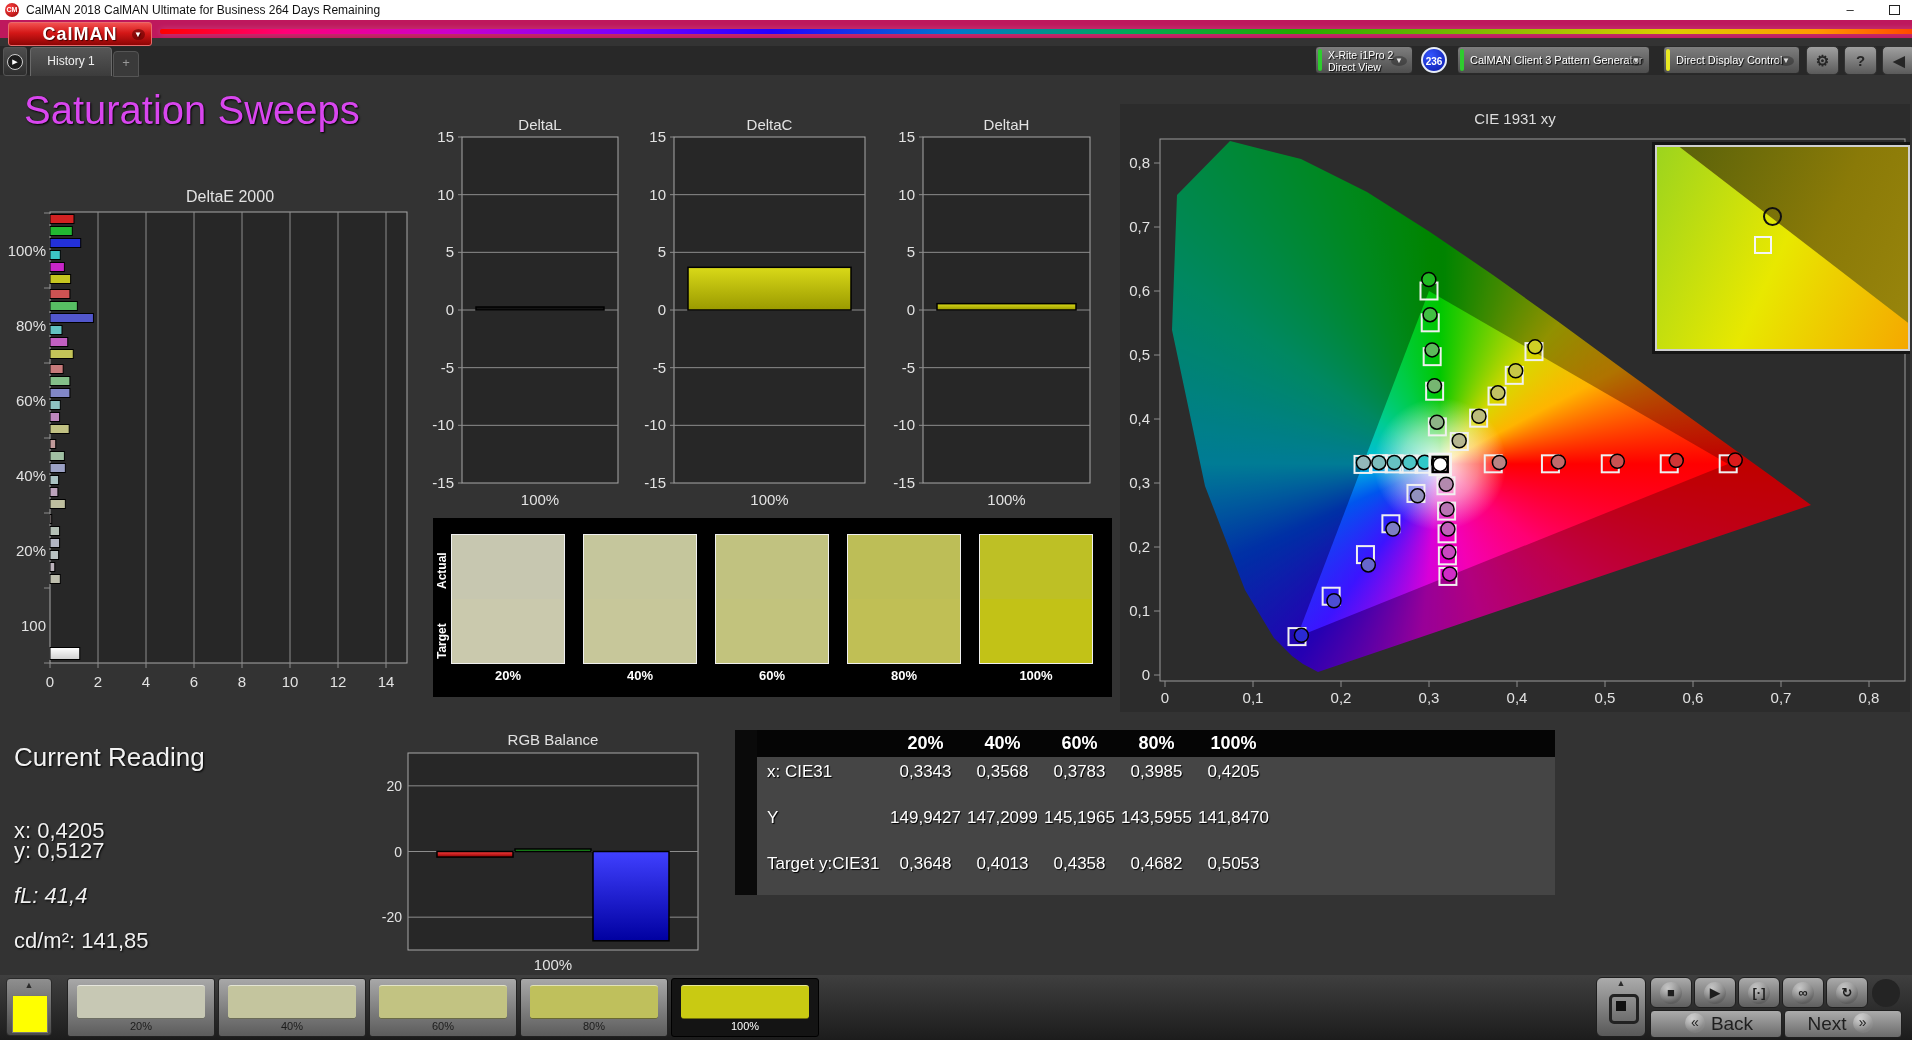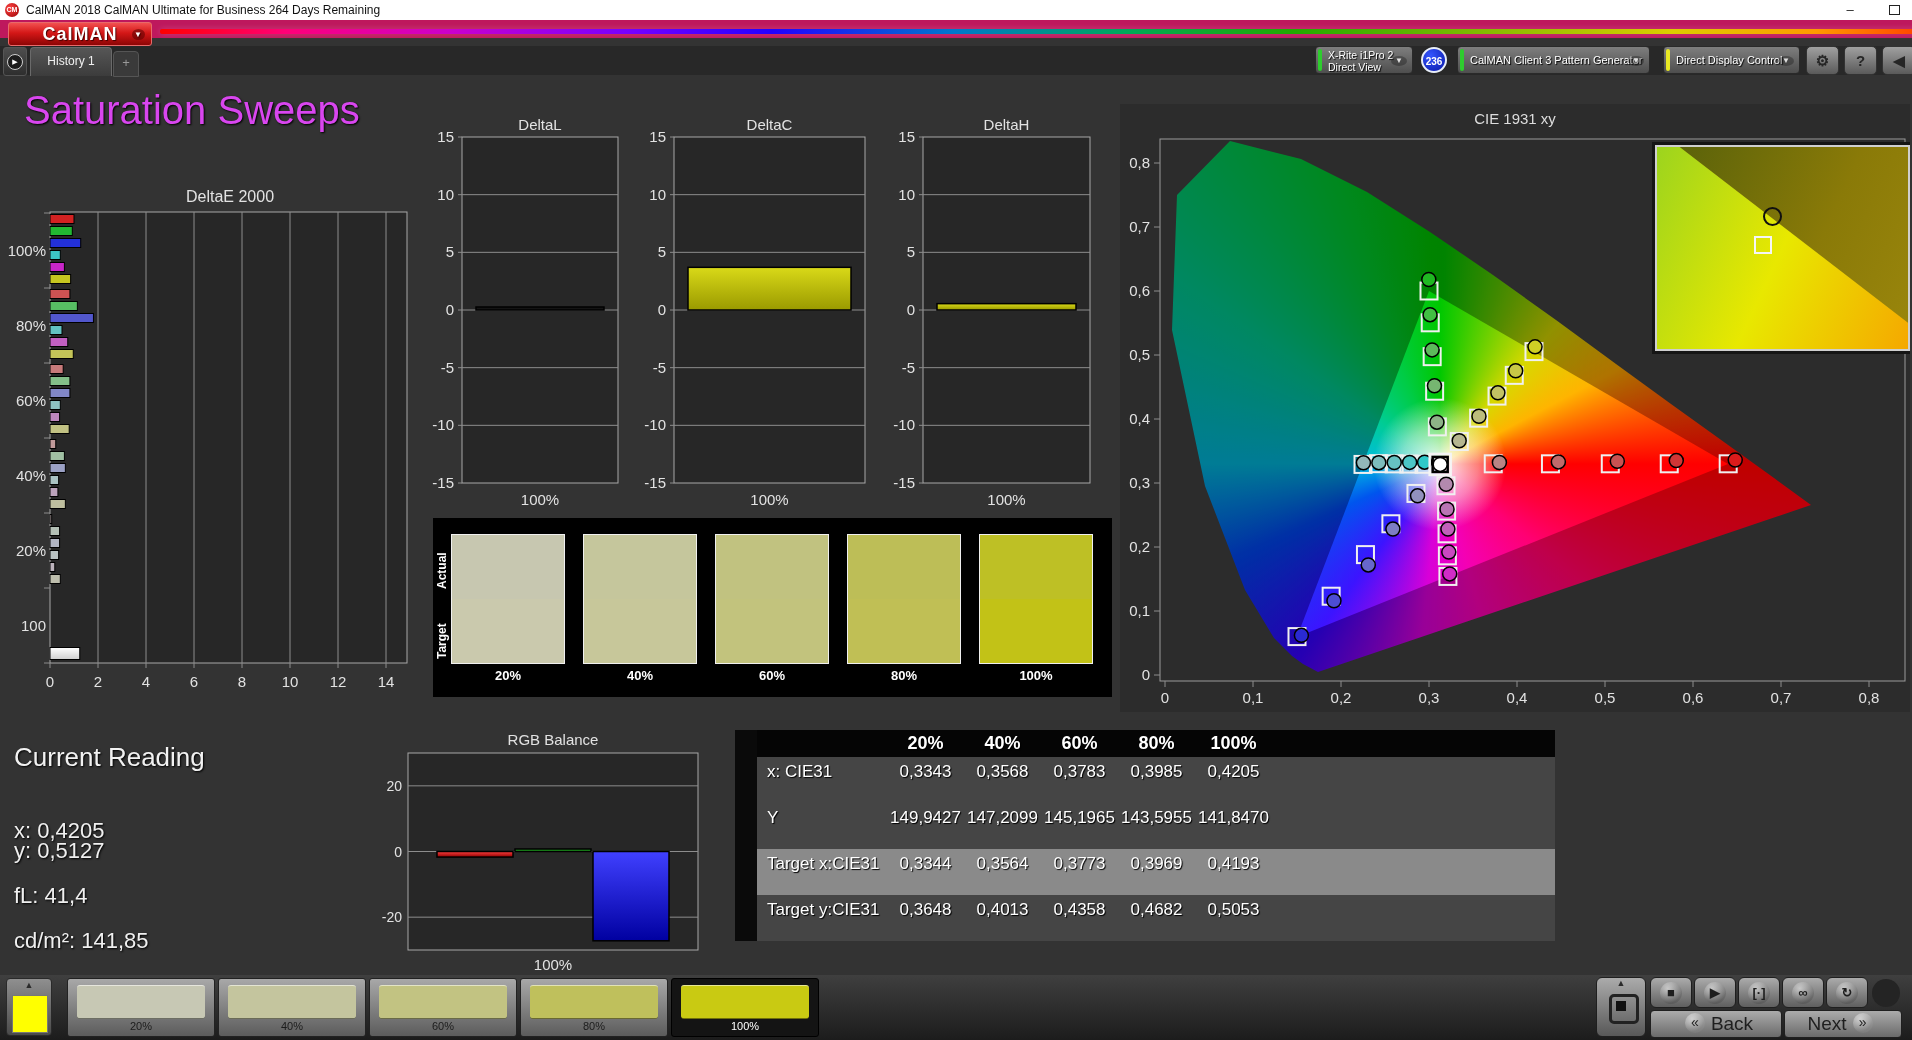--- a/index.html
+++ b/index.html
@@ -529,21 +529,21 @@
       <div class="inset-circle"></div>
       <div class="inset-square"></div>
     </div>
   </div>
 
   <div class="cr-title">Current Reading</div>
   <div class="cr-line" style="top:798px;margin-top:20px;">
     <span>x:</span> <span>0,4205</span></div>
   <div class="cr-line" style="top:838px;">
     <span>y:</span> <span>0,5127</span></div>
-  <div class="cr-line" style="top:883px;">
+  <div class="cr-line" style="top:883px;font-style:italic;">
     <span>fL:</span> <span>41,4</span></div>
   <div class="cr-line" style="top:928px;">
     <span>cd/m²:</span> <span>141,85</span></div>
 
   <div id="results-table">
       <div class="rt-row rt-header">
         <div class="rt-strip"></div>
         <div class="rt-label"></div>
         <div class="rt-val">20%</div>
         <div class="rt-val">40%</div>
@@ -561,29 +561,20 @@
         <div class="rt-val">0,4205</div>
       </div>
       <div class="rt-row" style="background: rgb(69, 69, 69);">
         <div class="rt-strip"></div>
         <div class="rt-label">Y</div>
         <div class="rt-val">149,9427</div>
         <div class="rt-val">147,2099</div>
         <div class="rt-val">145,1965</div>
         <div class="rt-val">143,5955</div>
         <div class="rt-val">141,8470</div>
-      </div>
-      <div class="rt-row" style="background: rgb(138, 138, 138);">
-        <div class="rt-strip"></div>
-        <div class="rt-label">Target x:CIE31</div>
-        <div class="rt-val">0,3344</div>
-        <div class="rt-val">0,3564</div>
-        <div class="rt-val">0,3773</div>
-        <div class="rt-val">0,3969</div>
-        <div class="rt-val">0,4193</div>
       </div>
       <div class="rt-row" style="background: rgb(69, 69, 69);">
         <div class="rt-strip"></div>
         <div class="rt-label">Target y:CIE31</div>
         <div class="rt-val">0,3648</div>
         <div class="rt-val">0,4013</div>
         <div class="rt-val">0,4358</div>
         <div class="rt-val">0,4682</div>
         <div class="rt-val">0,5053</div>
       </div>

